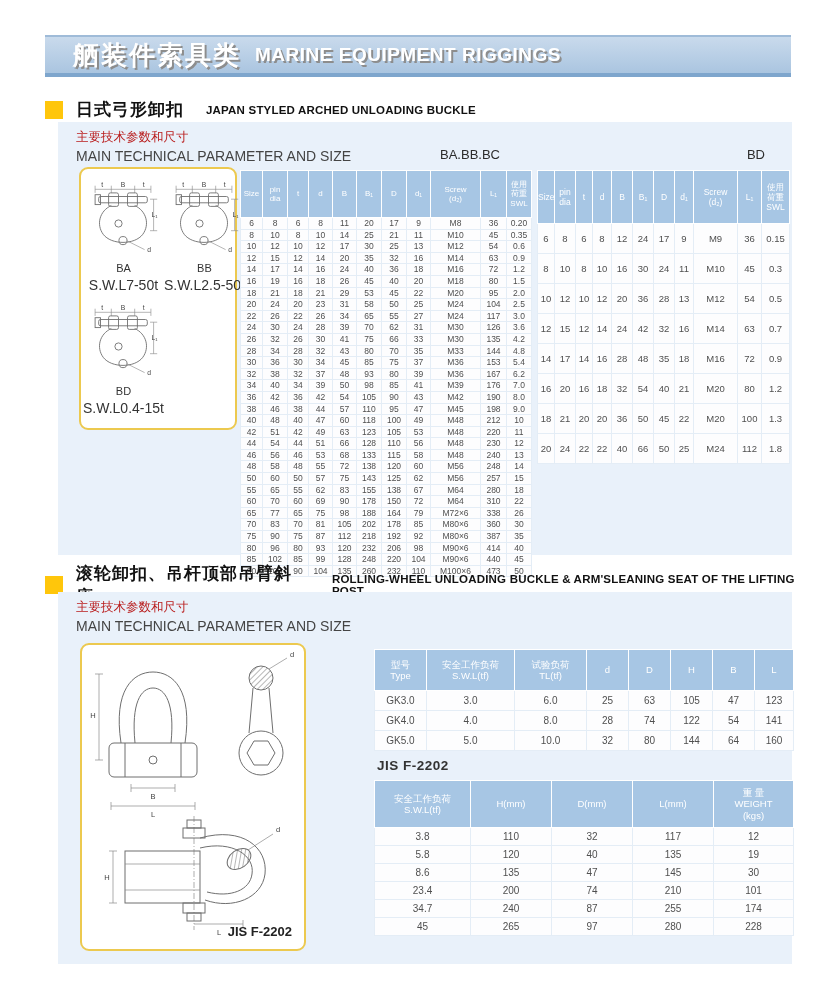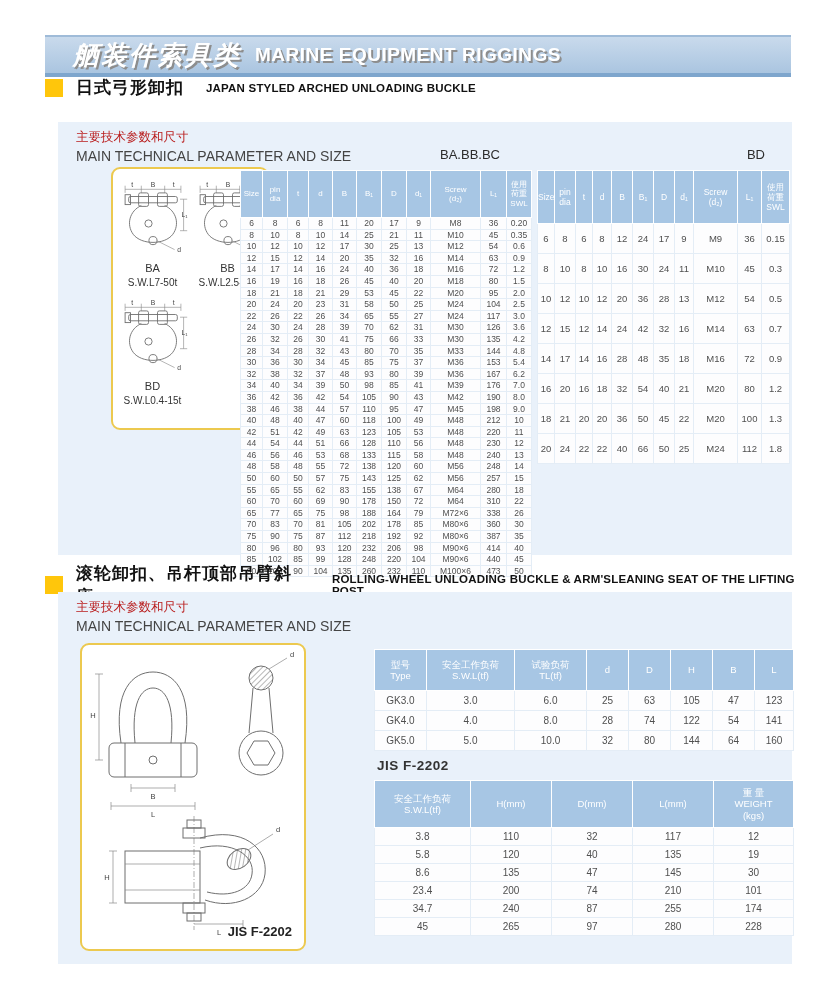--- a/index.html
+++ b/index.html
@@ -7,38 +7,38 @@
     position:relative; width:830px; height:1000px; background:#fff;
     font-family:"Liberation Sans","DejaVu Sans",sans-serif; overflow:hidden;
   }
   
   .banner{
     position:absolute; left:45px; top:35px; width:746px; height:42px;
     background:linear-gradient(#c9daec,#aac5e0);
     border-top:2px solid #9fbbd8; border-bottom:4px solid #7ea6cd;
     display:flex; align-items:center; padding-left:28px; box-sizing:border-box;
   }
-  .banner .zh{font-size:26px; font-weight:bold; color:#fff; text-shadow:2px 2px 0 #8d8d8d; letter-spacing:2px;font-style:italic;}
+  .banner .zh{font-size:26px; font-weight:bold; color:#fff; text-shadow:2px 2px 0 #8d8d8d; letter-spacing:2px;}
   .banner .en{font-size:19px; font-weight:bold; color:#fff; text-shadow:2px 2px 0 #8d8d8d; margin-left:14px; letter-spacing:0.5px;}
   
   .sec-title{position:absolute; left:45px; display:flex; align-items:center;}
   .sq{width:18px; height:18px; background:#ffc60b; margin-right:13px; flex:none;}
   .sec-title .zh{font-size:17px; font-weight:bold; color:#111; letter-spacing:1px;}
   .sec-title .en{font-size:11.5px; font-weight:bold; color:#111; margin-left:22px; letter-spacing:0.2px;}
   
   .panel{position:absolute; left:58px; width:734px; background:#e9f1fa;}
   .param{position:absolute; left:18px; top:7px;}
   .param .zh{font-size:12.5px; color:#b91c1c;}
   .param .en{font-size:14px; color:#444; margin-top:2px;}
   
   .diagram-box{position:absolute; background:#fff; border:2px solid #ecc94f; border-radius:9px; box-sizing:border-box;}
   .dgrid{display:grid; grid-template-columns:1fr 1fr; padding:6px 2px;}
   .dcell{display:flex; flex-direction:column; align-items:center; padding:2px 0 5px 0;}
   .dcode{font-size:11px; color:#333; margin-top:1px;}
-  .dswl{font-size:10px; color:#333; margin-top:3px; white-space:nowrap;}
+  .dswl{font-size:14px; color:#333; margin-top:3px; white-space:nowrap;}
   svg .ln{stroke:#6f6f6f; stroke-width:1; fill:none;}
   svg .thin{stroke:#8a8a8a; stroke-width:0.7; fill:none;}
   svg .dim{font-size:7.5px; fill:#444; text-anchor:middle; font-family:"Liberation Sans","DejaVu Sans",sans-serif;}
   .jis-tag{position:absolute; right:12px; bottom:10px; font-size:13px; font-weight:bold; color:#222;}
   
   .tbl-caption{position:absolute; font-size:13px; color:#2c2c2c; text-align:right; box-sizing:border-box;}
   
   table.spec{position:absolute; border-collapse:collapse; table-layout:fixed; background:#e9f1fa;}
   table.spec th{
     background:#a7c6e4; color:#fff; font-weight:normal; white-space:pre-line;
@@ -96,34 +96,34 @@
         <text class="dim" x="69" y="79">d</text>
       </g>
     </defs>
   </svg>
 
   <div class="banner">
     <span class="zh">舾装件索具类</span>
     <span class="en">MARINE EQUIPMENT RIGGINGS</span>
   </div>
 
-  <div class="sec-title" style="top:76px;">
+  <div class="sec-title" style="top:98px;">
     <span class="sq"></span>
     <span class="zh">日式弓形卸扣</span>
     <span class="en">JAPAN STYLED ARCHED  UNLOADING BUCKLE</span>
   </div>
 
   <div class="panel" style="top:122px; height:433px;">
     <div class="param">
       <div class="zh">主要技术参数和尺寸</div>
       <div class="en">MAIN TECHNICAL PARAMETER AND SIZE</div>
     </div>
   </div>
 
-  <div class="diagram-box" style="left:79px; top:167px; width:158px; height:263px;margin-left:32px;">
+  <div class="diagram-box" style="left:79px; top:167px; width:158px; height:263px;">
     <div class="dgrid">
       <div class="dcell">
         <svg width="72" height="84" viewBox="0 0 80 84">
             <use href="#bow-shackle"></use>
           </svg>
         <div class="dcode">BA</div>
         <div class="dswl">S.W.L7-50t</div>
       </div>
       <div class="dcell">
         <svg width="72" height="84" viewBox="0 0 80 84">

